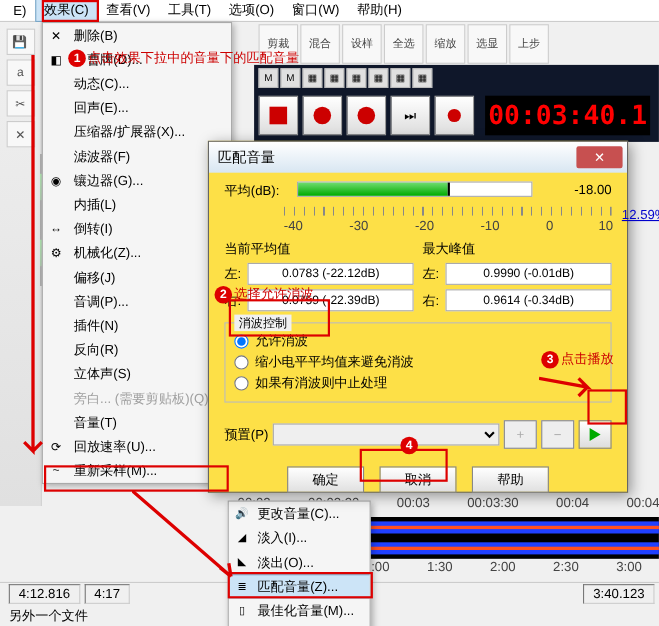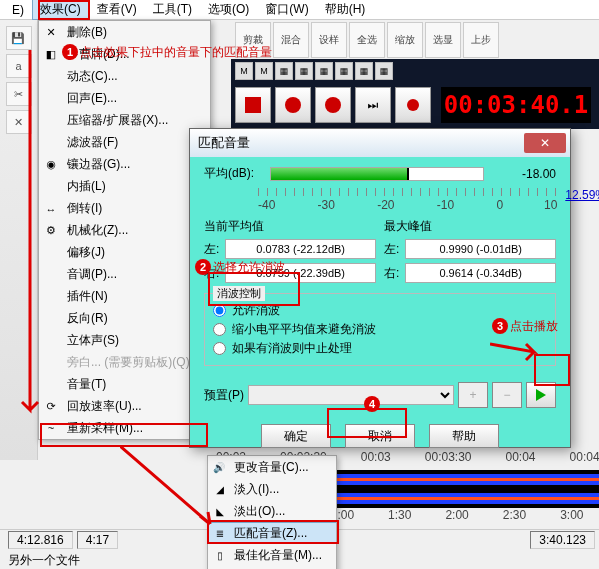--- a/index.html
+++ b/index.html
@@ -26,26 +26,26 @@
 
 
 .bigtoolbar { position: absolute; left: 212px; top: 59px; right: 0; height: 70px; background: #0f172a; margin-left: 19px; }
 .smallicons { height: 24px; display:flex; gap:2px; padding-left:4px; align-items:center;}
 .smallicons span { width:18px;height:18px; background:#e0e0e0; border:1px solid #bbb; font-size:9px; display:flex;align-items:center;justify-content:center;}
 .transport { height: 44px; display:flex; align-items:center; gap:4px; padding-left:4px;}
 .trbtn { width:36px; height:36px; border:1px solid #999; background:linear-gradient(#fff,#ddd); display:flex;align-items:center;justify-content:center;}
 .timecode { width:150px; height:36px; background:#000; color:#ff0000; font-family: "Consolas", monospace; font-size:24px; font-weight:bold; display:flex;align-items:center;justify-content:center; margin-left:auto; margin-right:8px;}
 
 
-.dialog { position: absolute; left: 189px; top: 128px; width: 382px; height: 320px; background: #5eead4; border: 1px solid #666; box-shadow: 3px 3px 12px rgba(0,0,0,.4); z-index: 100; }
+.dialog { position: absolute; left: 189px; top: 128px; width: 382px; height: 320px; background: #fde047; border: 1px solid #666; box-shadow: 3px 3px 12px rgba(0,0,0,.4); z-index: 100; }
 .titlebar { height: 28px; background: linear-gradient(#fff,#d8e6f2); display: flex; align-items: center; padding-left: 8px; }
 .titlebar .title { flex: 1; font-size: 13px; }
 .closex { width: 42px; height: 20px; background: #c75050; color: #fff; display: flex; align-items: center; justify-content: center; margin-right: 4px; border-radius: 2px;}
 .dlgbody { padding: 8px 14px; }
-.row { display: flex; align-items: center; margin-bottom: 6px; gap: 16px; }
+.row { display: flex; align-items: flex-start; margin-bottom: 6px; gap: 16px; }
 .slider-track { flex: 1; height: 14px; border: 1px solid #aaa; background: #fff; position: relative; }
 .slider-fill { position:absolute; left:0; top:0; bottom:0; background: linear-gradient(#6fdc6f,#0a0); }
 .slider-mark { position:absolute; top:0; bottom:0; width:2px; background:#000; }
 .ruler { height: 22px; margin: 0 0 8px 54px; position: relative; font-size: 10px; color:#444; }
 .ruler span { position: absolute; top: 10px; }
 .ruler-ticks { position:absolute; left:0; right:0; top:0; height:8px; background: repeating-linear-gradient(90deg,#888 0,#888 1px,transparent 1px,transparent 9px); }
 .groupcols { display:flex; gap:8px;}
 .col { flex:1; }
 .col h4 { font-weight: normal; margin-bottom: 4px; font-size:12px; }
 .valrow { display:flex; align-items:center; margin-bottom: 4px; gap:6px;}

